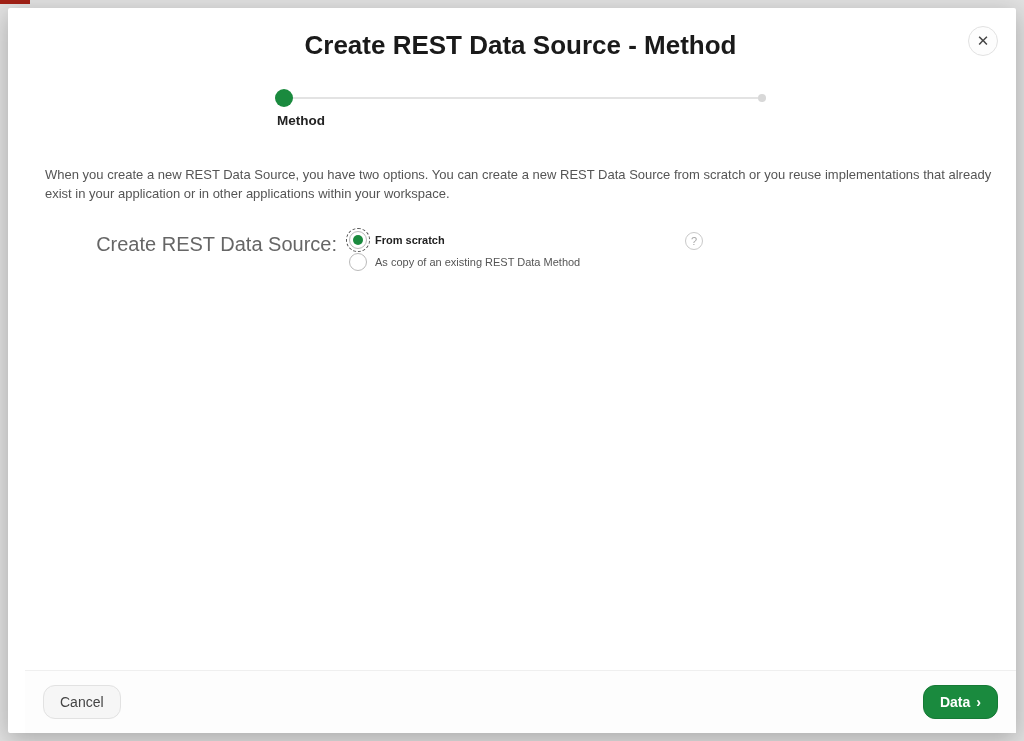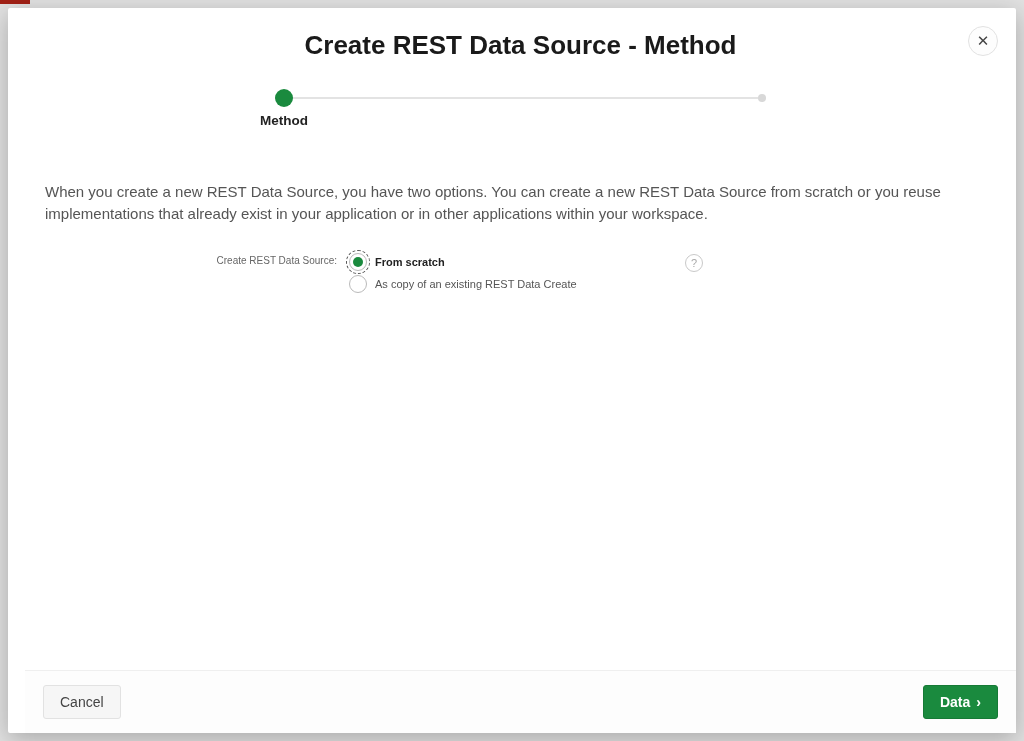--- a/index.html
+++ b/index.html
@@ -110,34 +110,34 @@
     font-weight: 600;
     color: #222;
     transform: translateX(-50%);
   }
   .modal-body {
     flex: 1;
     padding: 52px 20px 0 20px;
     overflow: auto;
   }
   .description {
-    font-size: 15px;
+    font-size: 13px;
     color: #555;
     line-height: 1.48;
-    margin: 16px 0 28px 0;
+    margin: 0 0 28px 0;
   }
   .field-row {
     display: flex;
     align-items: flex-start;
     gap: 12px;
   }
   .field-label-col {
     width: 292px;
     text-align: right;
-    font-size: 10px;
+    font-size: 20px;
     color: #666;
     padding-top: 2px;
   }
   .field-input-col {
     flex: 0 0 auto;
     min-width: 300px;
   }
   .radio-row {
     display: flex;
     align-items: center;
@@ -202,21 +202,21 @@
     display: flex;
     align-items: center;
     justify-content: space-between;
     padding: 14px 18px;
     border-top: 1px solid #efefef;
     background: #fdfdfd;
   }
   .btn {
     font-size: 14px;
     padding: 8px 16px;
-    border-radius: 3px;
+    border-radius: 12px;
     cursor: pointer;
     display: inline-flex;
     align-items: center;
     gap: 6px;
     justify-content: flex-end;
   }
   .btn-cancel {
     background: #f6f6f6;
     border: 1px solid #e2e2e2;
     color: #444;
@@ -245,42 +245,42 @@
   <div class="modal-header">
     <h1 class="modal-title">Create REST Data Source - Method</h1>
     <div class="close-btn">
       <span>✕</span>
     </div>
 
     <div class="wizard-track">
       <div class="wizard-line"></div>
       <div class="wizard-dot active"></div>
       <div class="wizard-dot end"></div>
-      <div class="wizard-step-label" style="left:9px;">Method</div>
+      <div class="wizard-step-label" style="left:26px;">Method</div>
     </div>
   </div>
 
   <div class="modal-body">
     <p class="description">When you create a new REST Data Source, you have two options. You can create a new REST Data Source from scratch or you reuse implementations that already exist in your application or in other applications within your workspace.</p>
 
     <div class="field-row">
       <div class="field-label-col">Create REST Data Source:</div>
 
       <div class="field-input-col">
         <div class="radio-row">
           <span class="radio-outer selected">
             <span class="radio-inner"></span>
           </span>
           <span class="radio-text bold">From scratch</span>
         </div>
         <div class="radio-row">
           <span class="radio-outer">
             
           </span>
-          <span class="radio-text">As copy of an existing REST Data Create</span>
+          <span class="radio-text">As copy of an existing REST Data Method</span>
         </div>
       </div>
 
       <div class="help-col">
         <div class="help-icon">?</div>
       </div>
     </div>
   </div>
 
   <div class="modal-footer">

